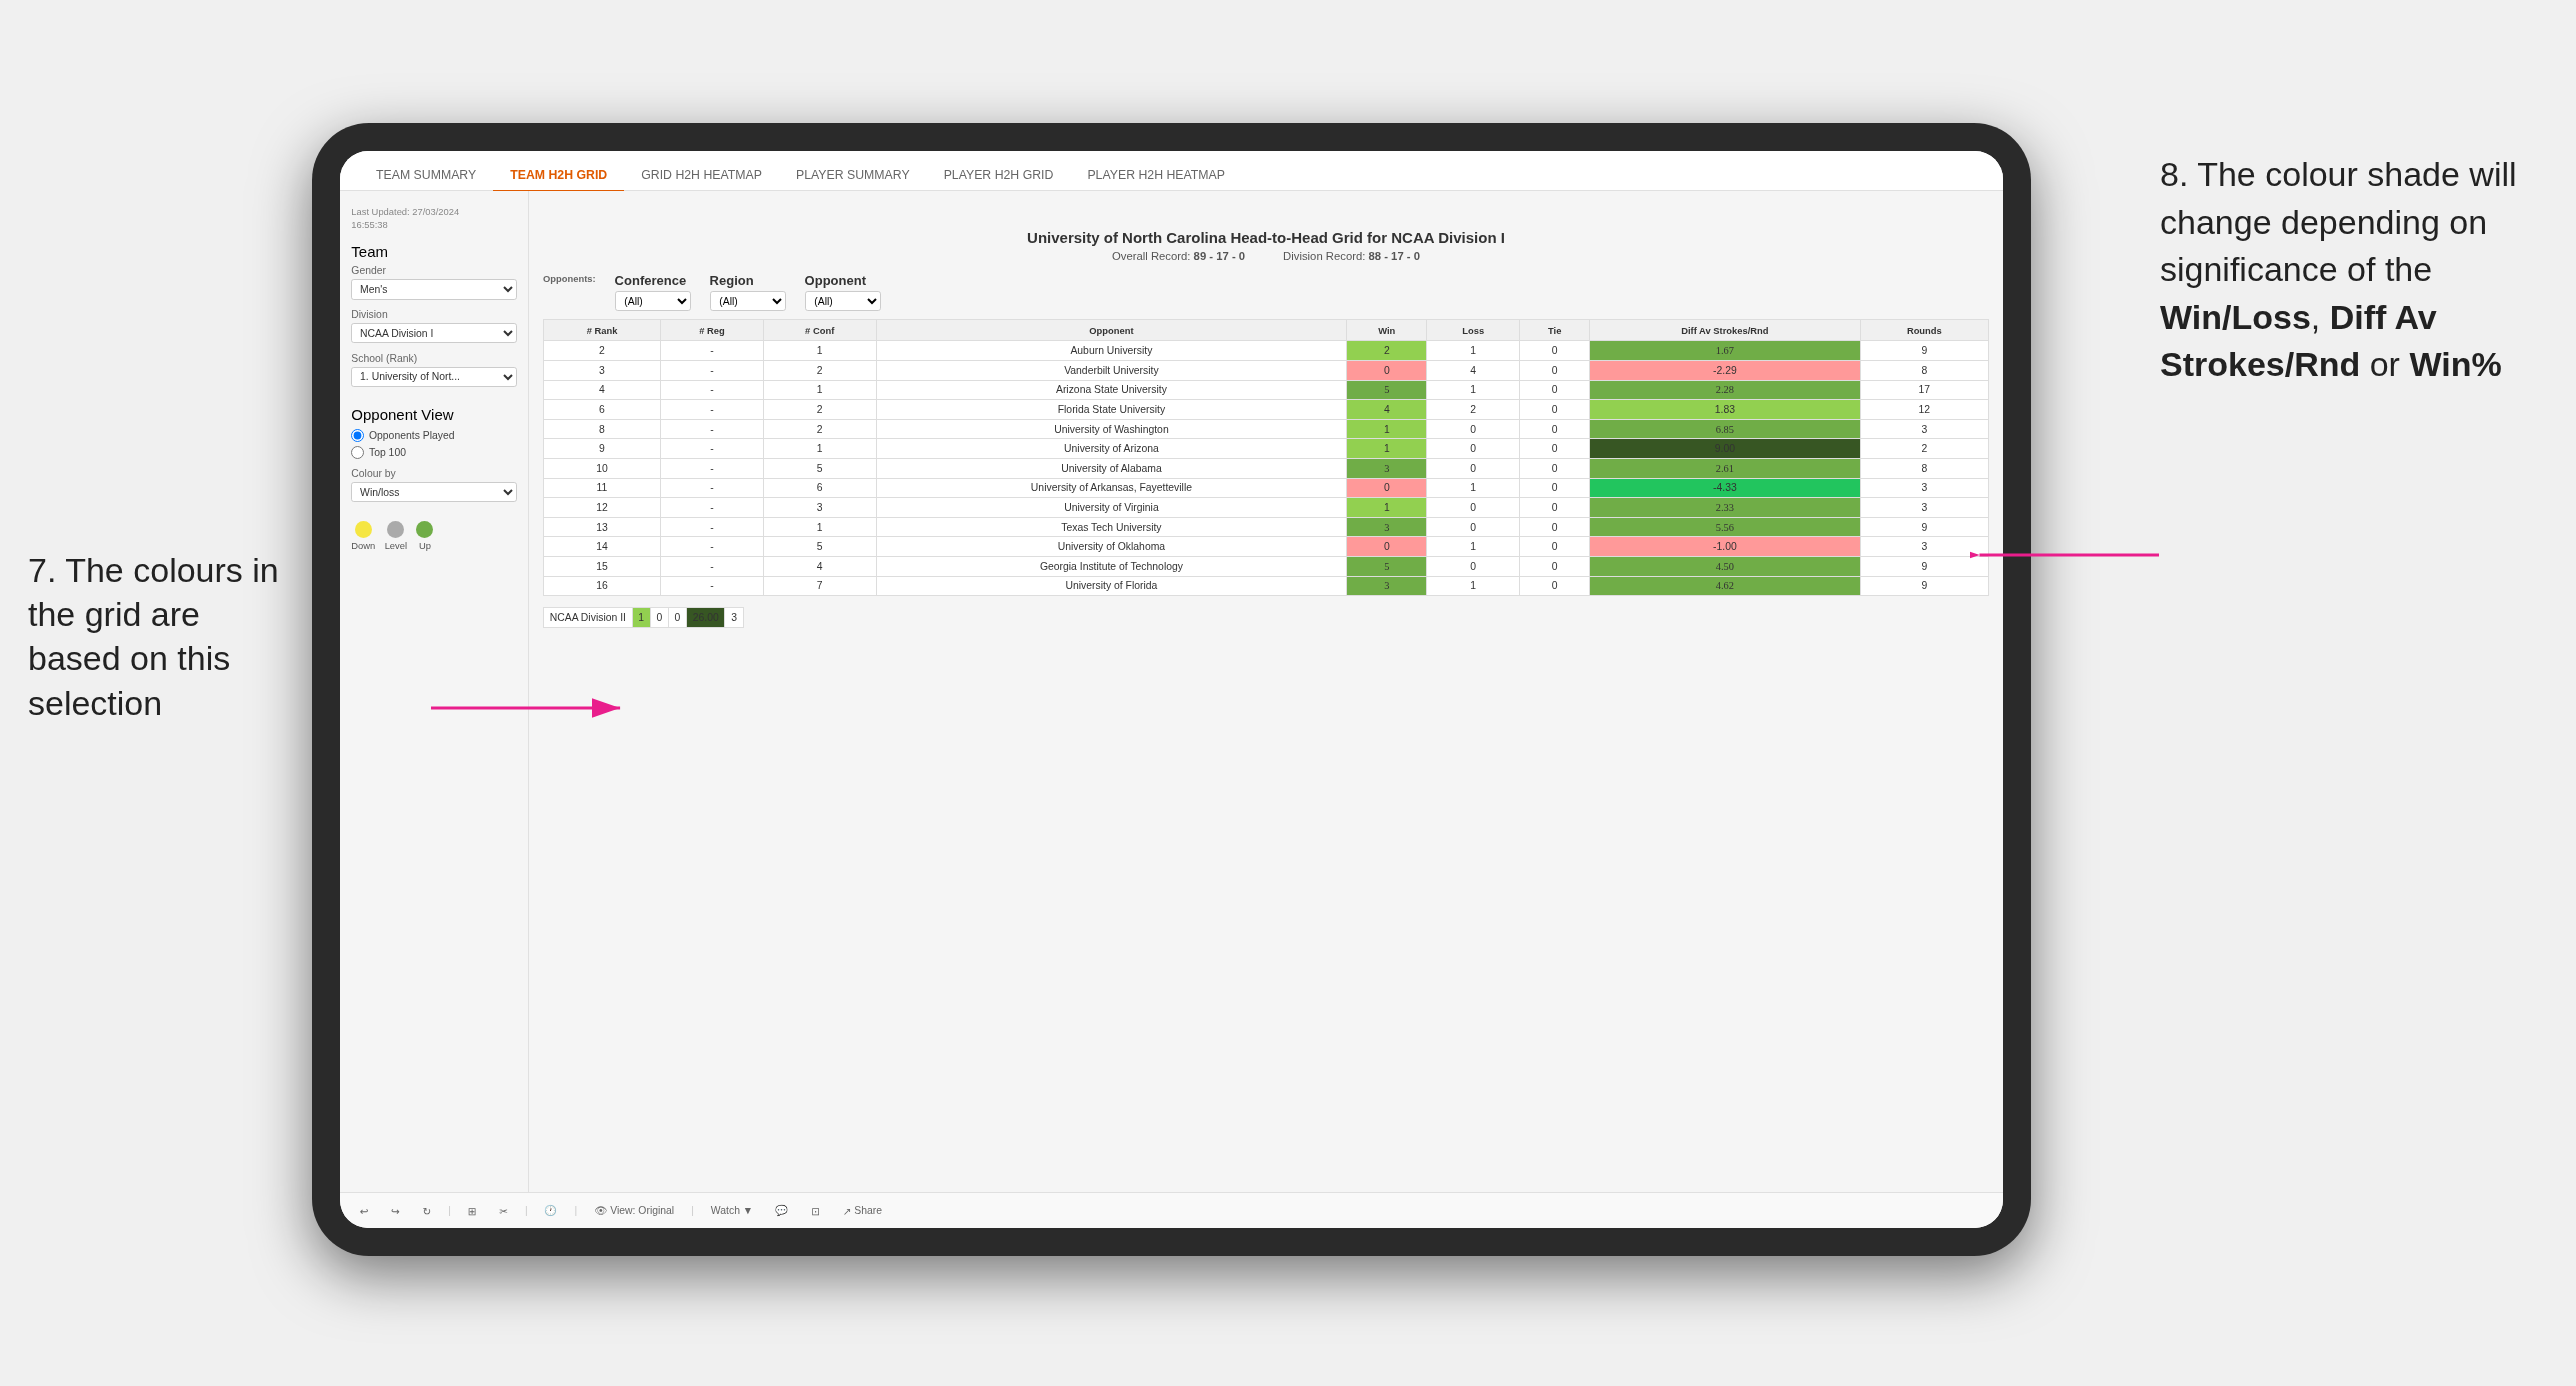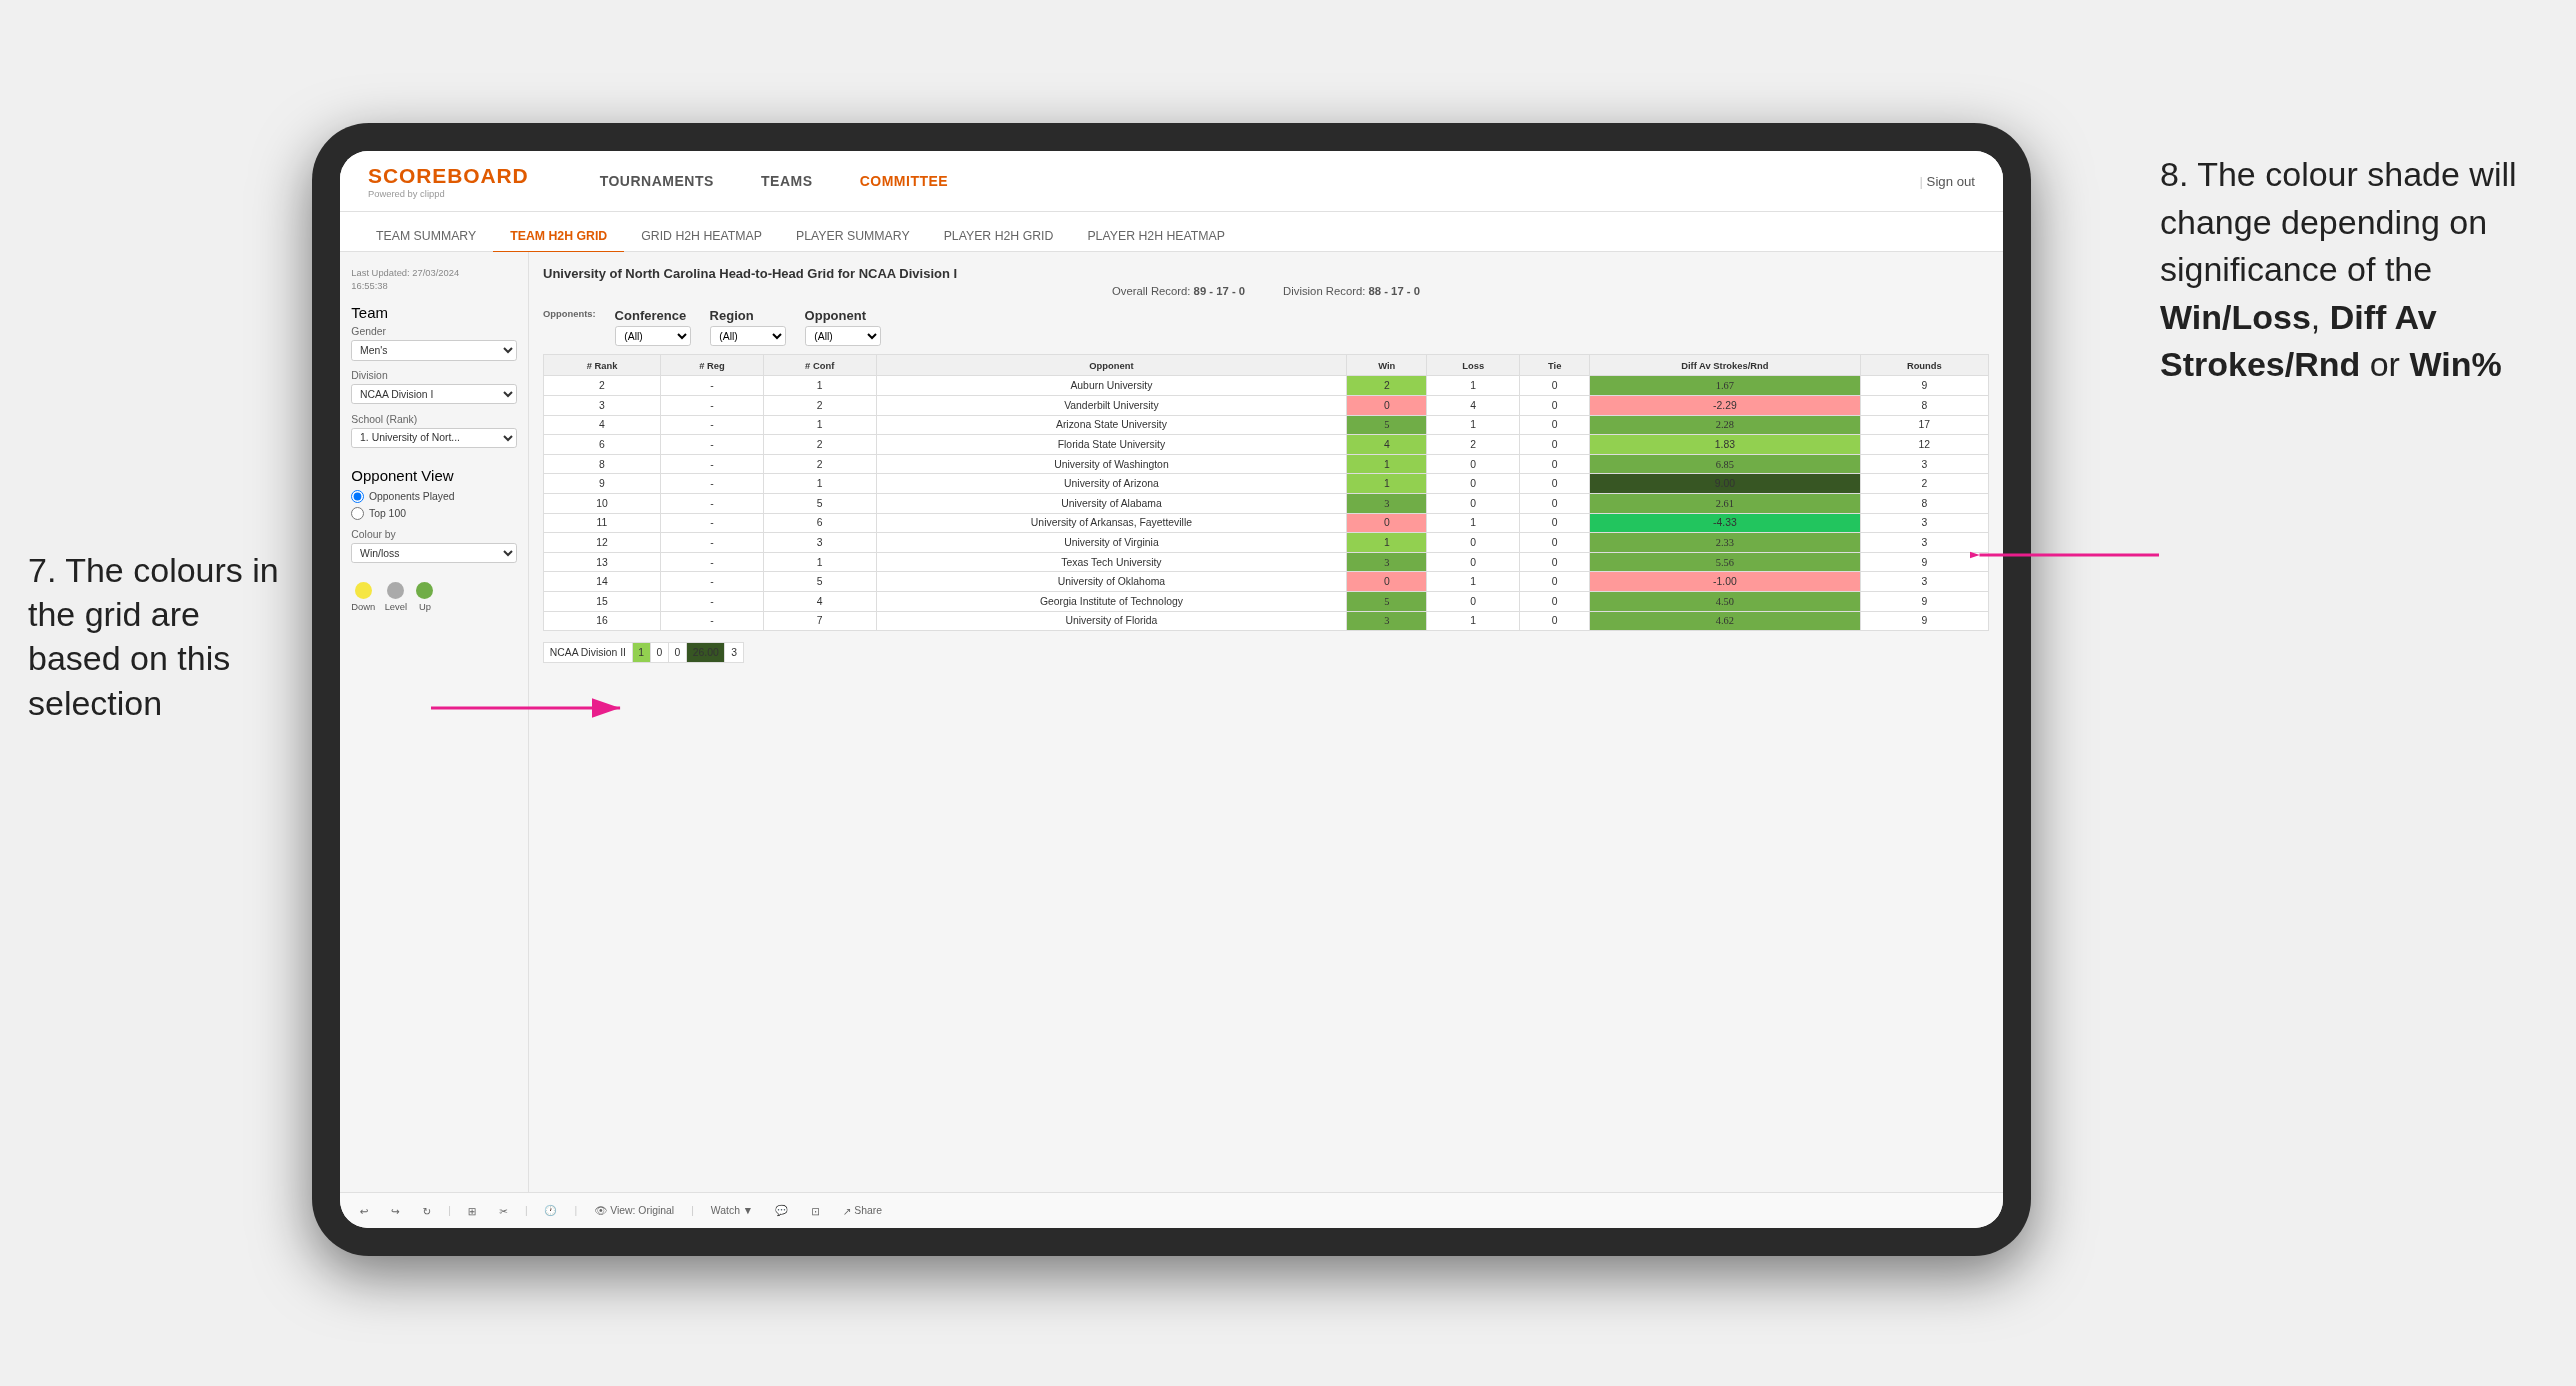--- a/index.html
+++ b/index.html
@@ -235,24 +235,26 @@
 
     
     .grid-area {
       flex: 1;
       padding: 14px;
       overflow: auto;
       background: #f5f5f5;
     }
 
     .grid-title {
-      font-size: 13px;
+      font-size: 15px;
       font-weight: 700;
       color: #333;
+      text-align: center;
       margin-bottom: 3.8px;
+      margin-top: 24px;
     }
 
     .grid-records {
       display: flex;
       justify-content: center;
       gap: 38px;
       font-size: 11.3px;
       color: #555;
       margin-bottom: 11.3px;
     }
@@ -408,32 +410,20 @@
     <marker id="arrowhead-right" markerWidth="10" markerHeight="7" refX="0" refY="3.5" orient="auto">
       <polygon points="10 0, 0 3.5, 10 7" fill="#e91e8c"></polygon>
     </marker>
   </defs>
   <line x1="200" y1="20" x2="10" y2="20" stroke="#e91e8c" stroke-width="3" marker-end="url(#arrowhead-right)"></line>
 </svg>
 
 <div class="tablet-frame">
   <div class="tablet-screen">
 
-    <div class="app-header">
-      <div class="logo-area">
-        <span class="logo-text">SCOREBOARD</span>
-        <span class="logo-sub">Powered by clippd</span>
-      </div>
-      <nav class="nav-tabs">
-        <span class="nav-tab">TOURNAMENTS</span>
-        <span class="nav-tab">TEAMS</span>
-        <span class="nav-tab active">COMMITTEE</span>
-      </nav>
-      <span class="sign-out">Sign out</span>
-    </div>
 
     <div class="sub-nav">
       <span class="sub-nav-tab">TEAM SUMMARY</span>
       <span class="sub-nav-tab active">TEAM H2H GRID</span>
       <span class="sub-nav-tab">GRID H2H HEATMAP</span>
       <span class="sub-nav-tab">PLAYER SUMMARY</span>
       <span class="sub-nav-tab">PLAYER H2H GRID</span>
       <span class="sub-nav-tab">PLAYER H2H HEATMAP</span>
     </div>
 

